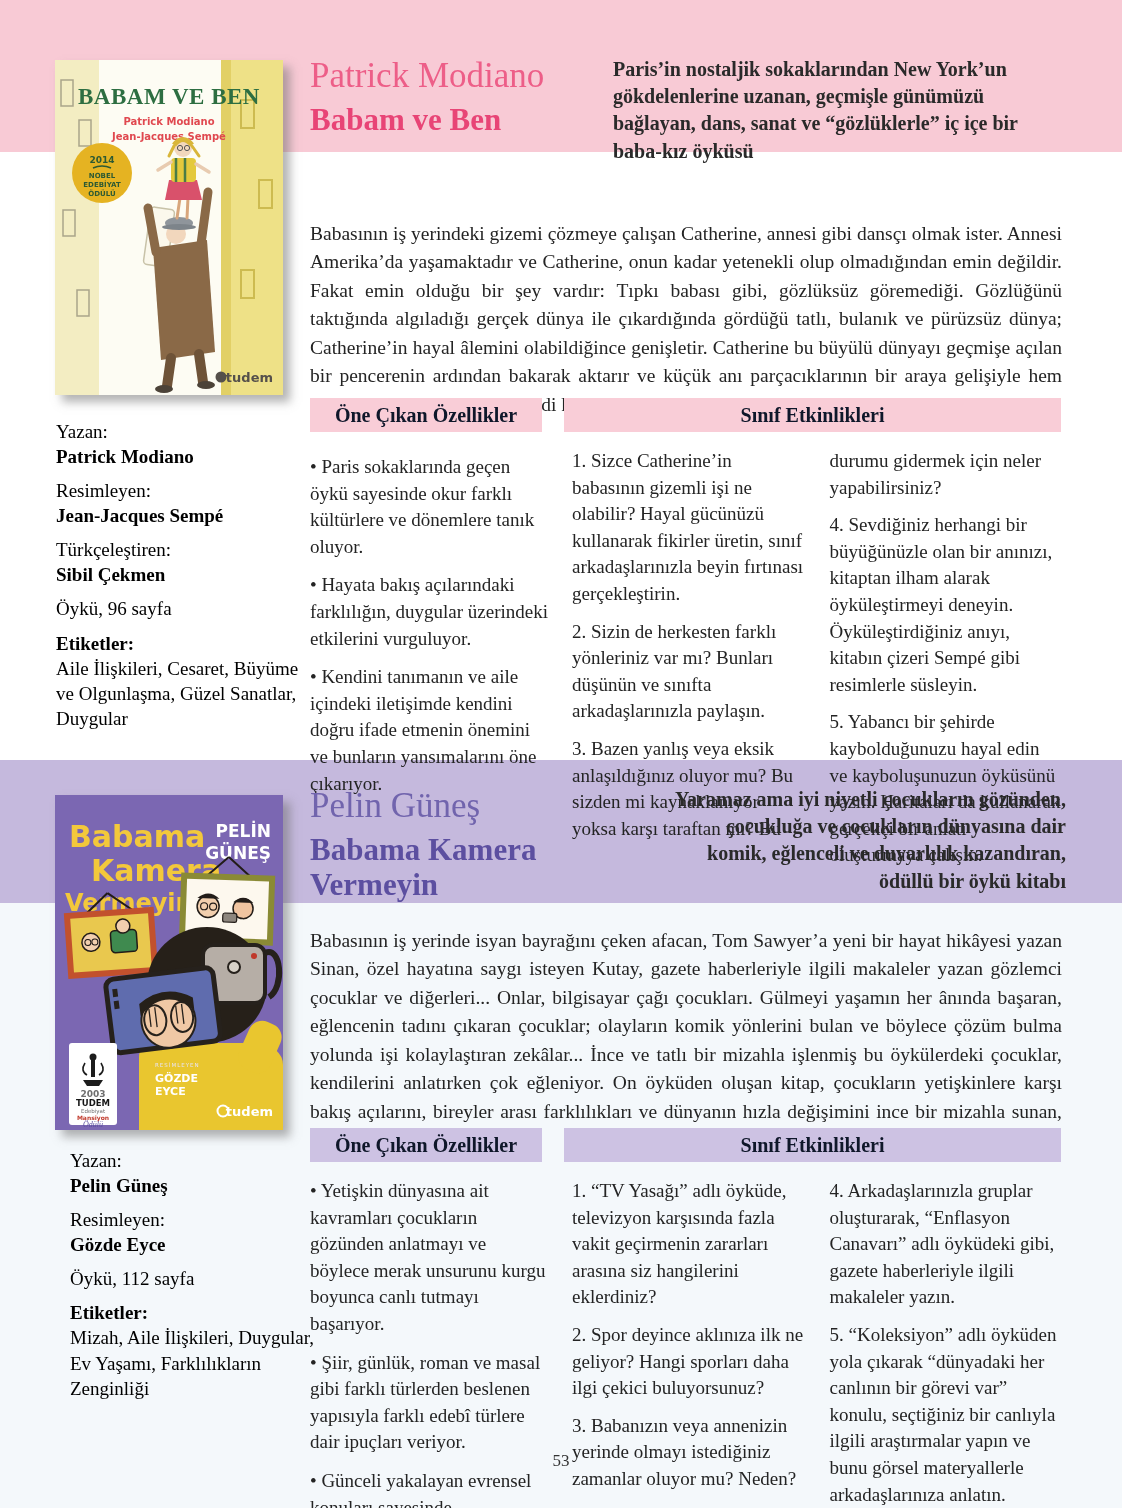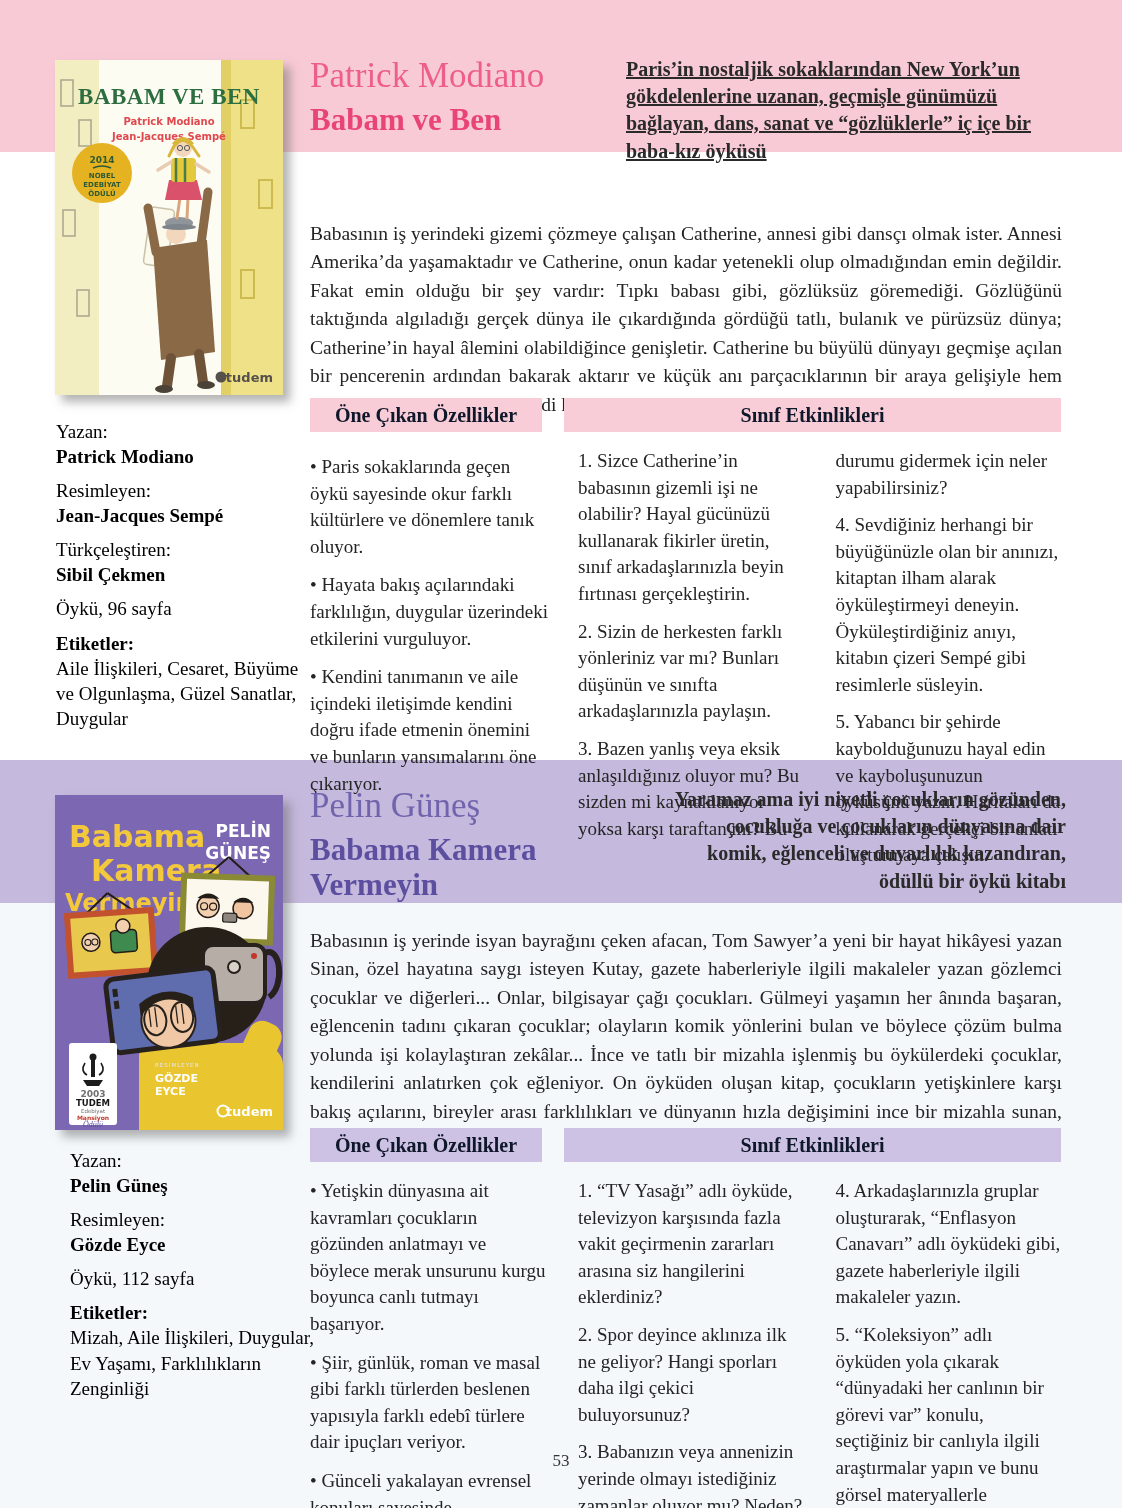--- a/index.html
+++ b/index.html
@@ -18,21 +18,21 @@
   #b1-head{left:310px;top:54px;width:300px;}
   #b2-head{left:310px;top:784px;width:340px;}
   .headblock .author{font-size:35px;line-height:1.25;}
   .headblock .title{font-size:31px;font-weight:bold;line-height:1.15;margin-top:4px;}
   #b1-head .author{color:#ed5e88;}
   #b1-head .title{color:#e84476;}
   #b2-head .author{color:#7164ad;}
   #b2-head .title{color:#5c4fa0;}
 
   .tagline{position:absolute;font-weight:bold;font-size:20px;line-height:1.36;color:#2a2a2a;}
-  #b1-tag{left:626px;top:56px;width:452px;text-decoration:underline;}
+  #b1-tag{left:613px;top:56px;width:452px;}
   #b2-tag{left:668px;top:786px;width:398px;text-align:right;}
 
   .summary{position:absolute;left:310px;width:752px;font-size:19.5px;line-height:1.46;text-align:justify;color:#242424;}
   #b1-sum{top:220px;}
   #b2-sum{top:927px;}
 
   .sidebar{position:absolute;width:250px;font-size:19px;line-height:1.32;color:#000000;}
   #b1-side{left:56px;top:419px;}
   #b2-side{left:70px;top:1148px;}
   .sidebar .grp{margin-bottom:9px;}
@@ -46,21 +46,21 @@
   #b1-act-h{left:564px;top:398px;width:497px;}
   #b2-feat-h{left:310px;top:1128px;width:232px;}
   #b2-act-h{left:564px;top:1128px;width:497px;}
 
   .feats{position:absolute;width:240px;font-size:19px;line-height:1.4;}
   .feats p{margin:0 0 12px 0;}
   #b1-feats{left:310px;top:448px;margin-top:6px;}
   #b2-feats{left:310px;top:1178px;}
 
   .acts{position:absolute;width:497px;column-count:2;column-gap:18px;font-size:19px;line-height:1.4;}
-  .acts p{margin:0 0 11px 14px;}
+  .acts p{margin:0 0 11px 8px;}
   #b1-acts{left:564px;top:448px;}
   #b2-acts{left:564px;top:1178px;}
 
   .pagenum{position:absolute;left:0;top:1451px;width:1122px;text-align:center;font-size:17px;color:#333;}
 
   text{font-family:"DejaVu Sans",sans-serif;}
   text.serif{font-family:"Liberation Serif","DejaVu Serif",serif;}
 </style>
 </head>
 <body>

